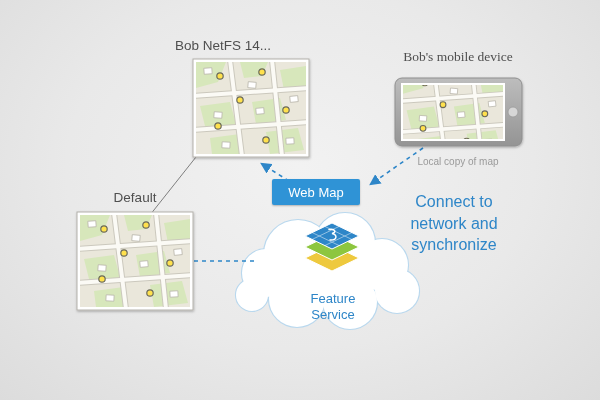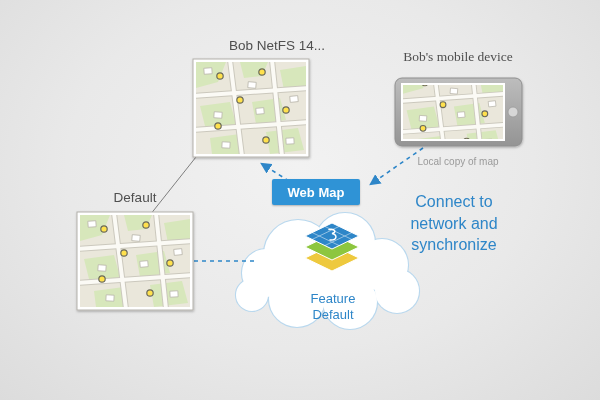--- a/index.html
+++ b/index.html
@@ -6,31 +6,31 @@
   .canvas{
     position:relative;
     width:600px;height:400px;
     overflow:hidden;
     font-family:"Liberation Sans",sans-serif;
     background:radial-gradient(ellipse at 50% 42%, #f2f2f2 0%, #e9e9e9 55%, #dcdcdc 100%);
   }
   .gfx{position:absolute;left:0;top:0;z-index:1;}
   .lbl{position:absolute;z-index:3;color:#4f4f4f;}
   .lbl-main{font-size:13.5px;}
-  #lbl-netfs{left:175px;top:38px;width:150px;text-align:right;}
+  #lbl-netfs{left:175px;top:38px;width:150px;text-align:left;}
   #lbl-mobile{left:383px;top:49px;width:150px;text-align:center;font-family:Liberation Serif, serif;}
   #lbl-default{left:55px;top:190px;width:160px;text-align:center;}
   #lbl-localcopy{left:393px;top:156px;width:130px;text-align:center;font-size:10px;color:#9a9a9a;}
   #lbl-connect{left:390px;top:191px;width:128px;text-align:center;font-size:16px;color:#2e86c8;line-height:1.35;}
   #lbl-featureservice{left:296px;top:291px;width:74px;text-align:center;font-size:13px;color:#2e86c8;line-height:1.2;}
   #webmap-badge{
     position:absolute;z-index:3;
     left:272px;top:179px;width:88px;height:26px;
     background:#2f93d6;color:#ffffff;
-    font-size:13px;font-weight:bold;
+    font-size:13px;font-weight:normal;
     display:flex;align-items:center;justify-content:center;
     border-radius:2px;
     box-shadow:0 1px 2px rgba(0,0,0,0.25);
   }
 </style>
 </head>
 <body>
 
 <div class="canvas">
 
@@ -170,15 +170,15 @@
   <div class="lbl lbl-main" id="lbl-mobile">Bob's mobile device</div>
 
   <div class="lbl lbl-main" id="lbl-default">Default</div>
 
   <div class="lbl" id="lbl-localcopy">Local copy of map</div>
 
   <div id="webmap-badge">Web Map</div>
 
   <div class="lbl" id="lbl-connect">Connect to network and synchronize</div>
 
-  <div class="lbl" id="lbl-featureservice">Feature Default</div>
+  <div class="lbl" id="lbl-featureservice">Feature Service</div>
 
 </div>
 
 </body></html>

